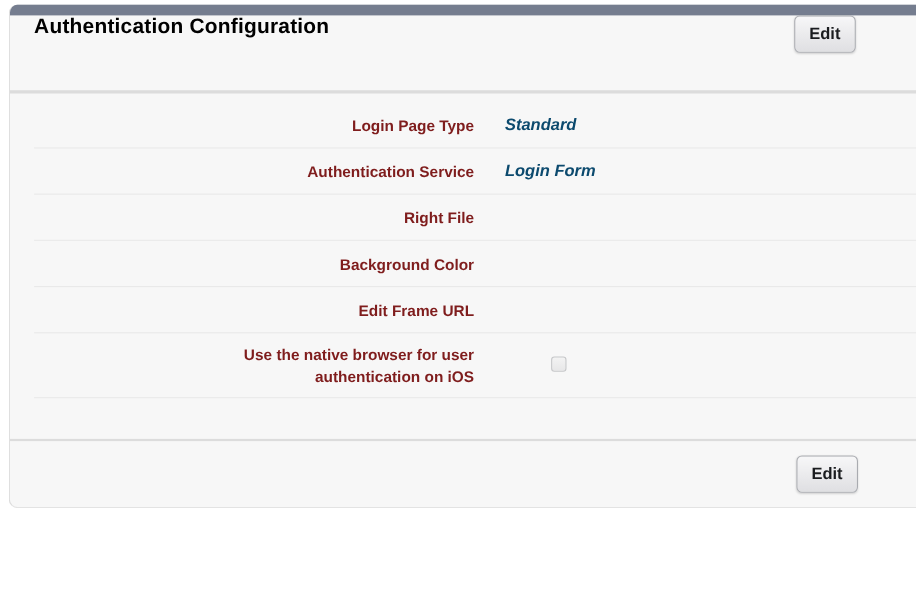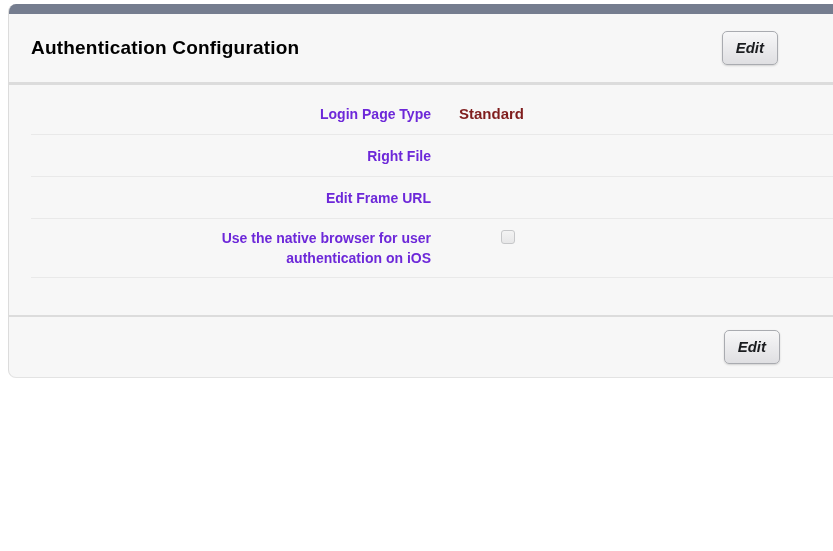--- a/index.html
+++ b/index.html
@@ -20,21 +20,21 @@
     border-radius: 8px 0 0 8px;
     overflow: hidden;
   }
   .topbar {
     height: 10px;
     background: #757d8f;
   }
   .header {
     height: 71px;
     display: flex;
-    align-items: center;
+    align-items: flex-start;
     justify-content: space-between;
     padding: 0 55px 0 22px;
     border-bottom: 3px solid #dcdcdc;
   }
   .title {
     font-size: 19px;
     font-weight: bold;
     color: #000000;
     letter-spacing: 0.2px;
   }
@@ -42,47 +42,47 @@
     font-family: "Liberation Sans", sans-serif;
     font-size: 15px;
     font-weight: bold;
     color: #1a1c1f;
     background: linear-gradient(#f7f7f8, #dfdfe2);
     border: 1px solid #a9abb0;
     border-radius: 5px;
     padding: 7px 13px 8px;
     box-shadow: 0 1px 2px rgba(0,0,0,0.15);
     cursor: pointer;
-    font-style: italic;
   }
   .body { padding-top: 8px; }
   .row {
     display: flex;
     align-items: center;
     margin-left: 22px;
     min-height: 42px;
     border-bottom: 1px solid #e9e9e9;
   }
   .row .label {
     width: 400px;
     text-align: right;
     font-size: 14px;
     font-weight: bold;
-    color: #6d28d9;
+    color: #7f1d1d;
     line-height: 20px;
   }
   .row .value {
     flex: 1;
     margin-left: 28px;
     font-size: 15px;
     font-weight: bold;
-    color: #7f1d1d;
+    color: #0c4a6e;
+    font-style: italic;
   }
   .row.cb {
-    align-items: flex-start;
+    align-items: center;
     padding: 9px 0 9px;
     border-bottom: 1px solid #e9e9e9;
     gap: 42px;
   }
   .row.cb .label { padding-left: 92px; }
   .row.cb.last { border-bottom: none; }
   .checkbox {
     display: inline-block;
     width: 14px; height: 14px;
     border: 1px solid #c6c7c9;
@@ -112,26 +112,34 @@
     <button class="btn">Edit</button>
   </div>
 
   <div class="body">
 
     <div class="row">
       <div class="label">Login Page Type</div>
       <div class="value">Standard</div>
     </div>
 
+    <div class="row">
+      <div class="label">Authentication Service</div>
+      <div class="value">Login Form</div>
+    </div>
 
     <div class="row">
       <div class="label">Right File</div>
       <div class="value"></div>
     </div>
 
+    <div class="row">
+      <div class="label">Background Color</div>
+      <div class="value"></div>
+    </div>
 
     <div class="row">
       <div class="label">Edit Frame URL</div>
       <div class="value"></div>
     </div>
 
     <div class="row cb">
       <div class="label">Use the native browser for user authentication on iOS</div>
       <div class="value">
         <span class="checkbox"></span>

